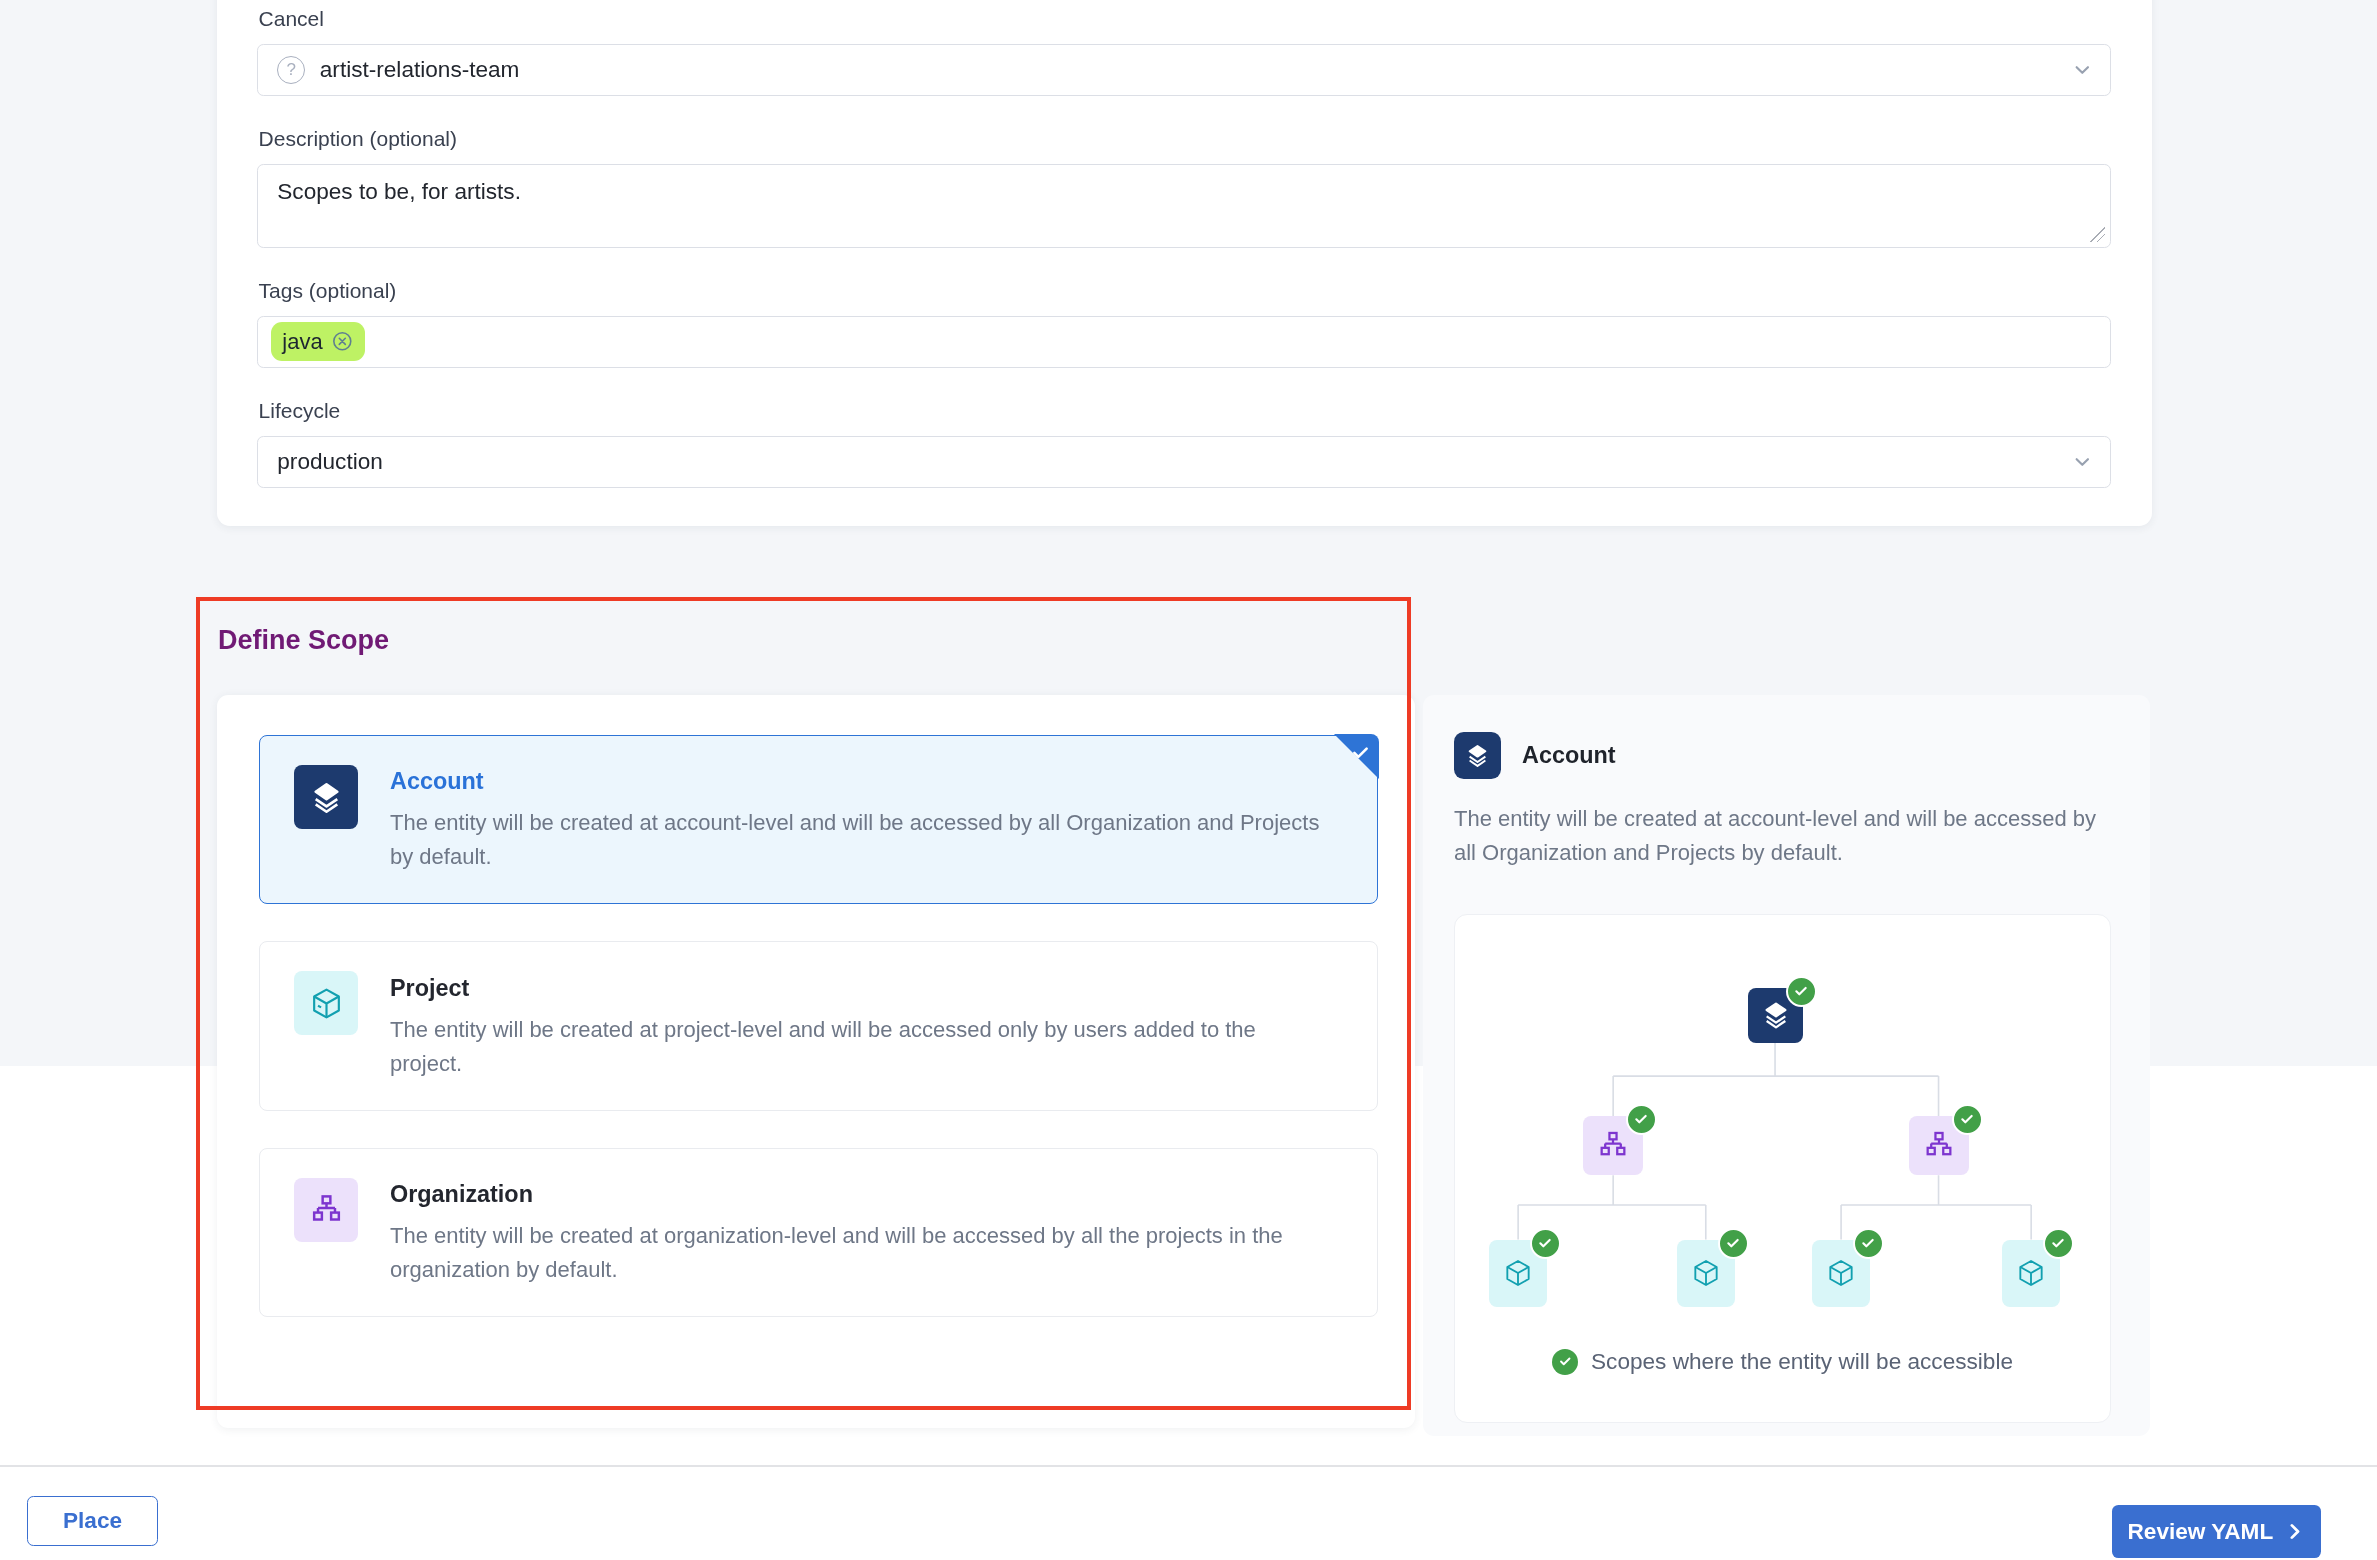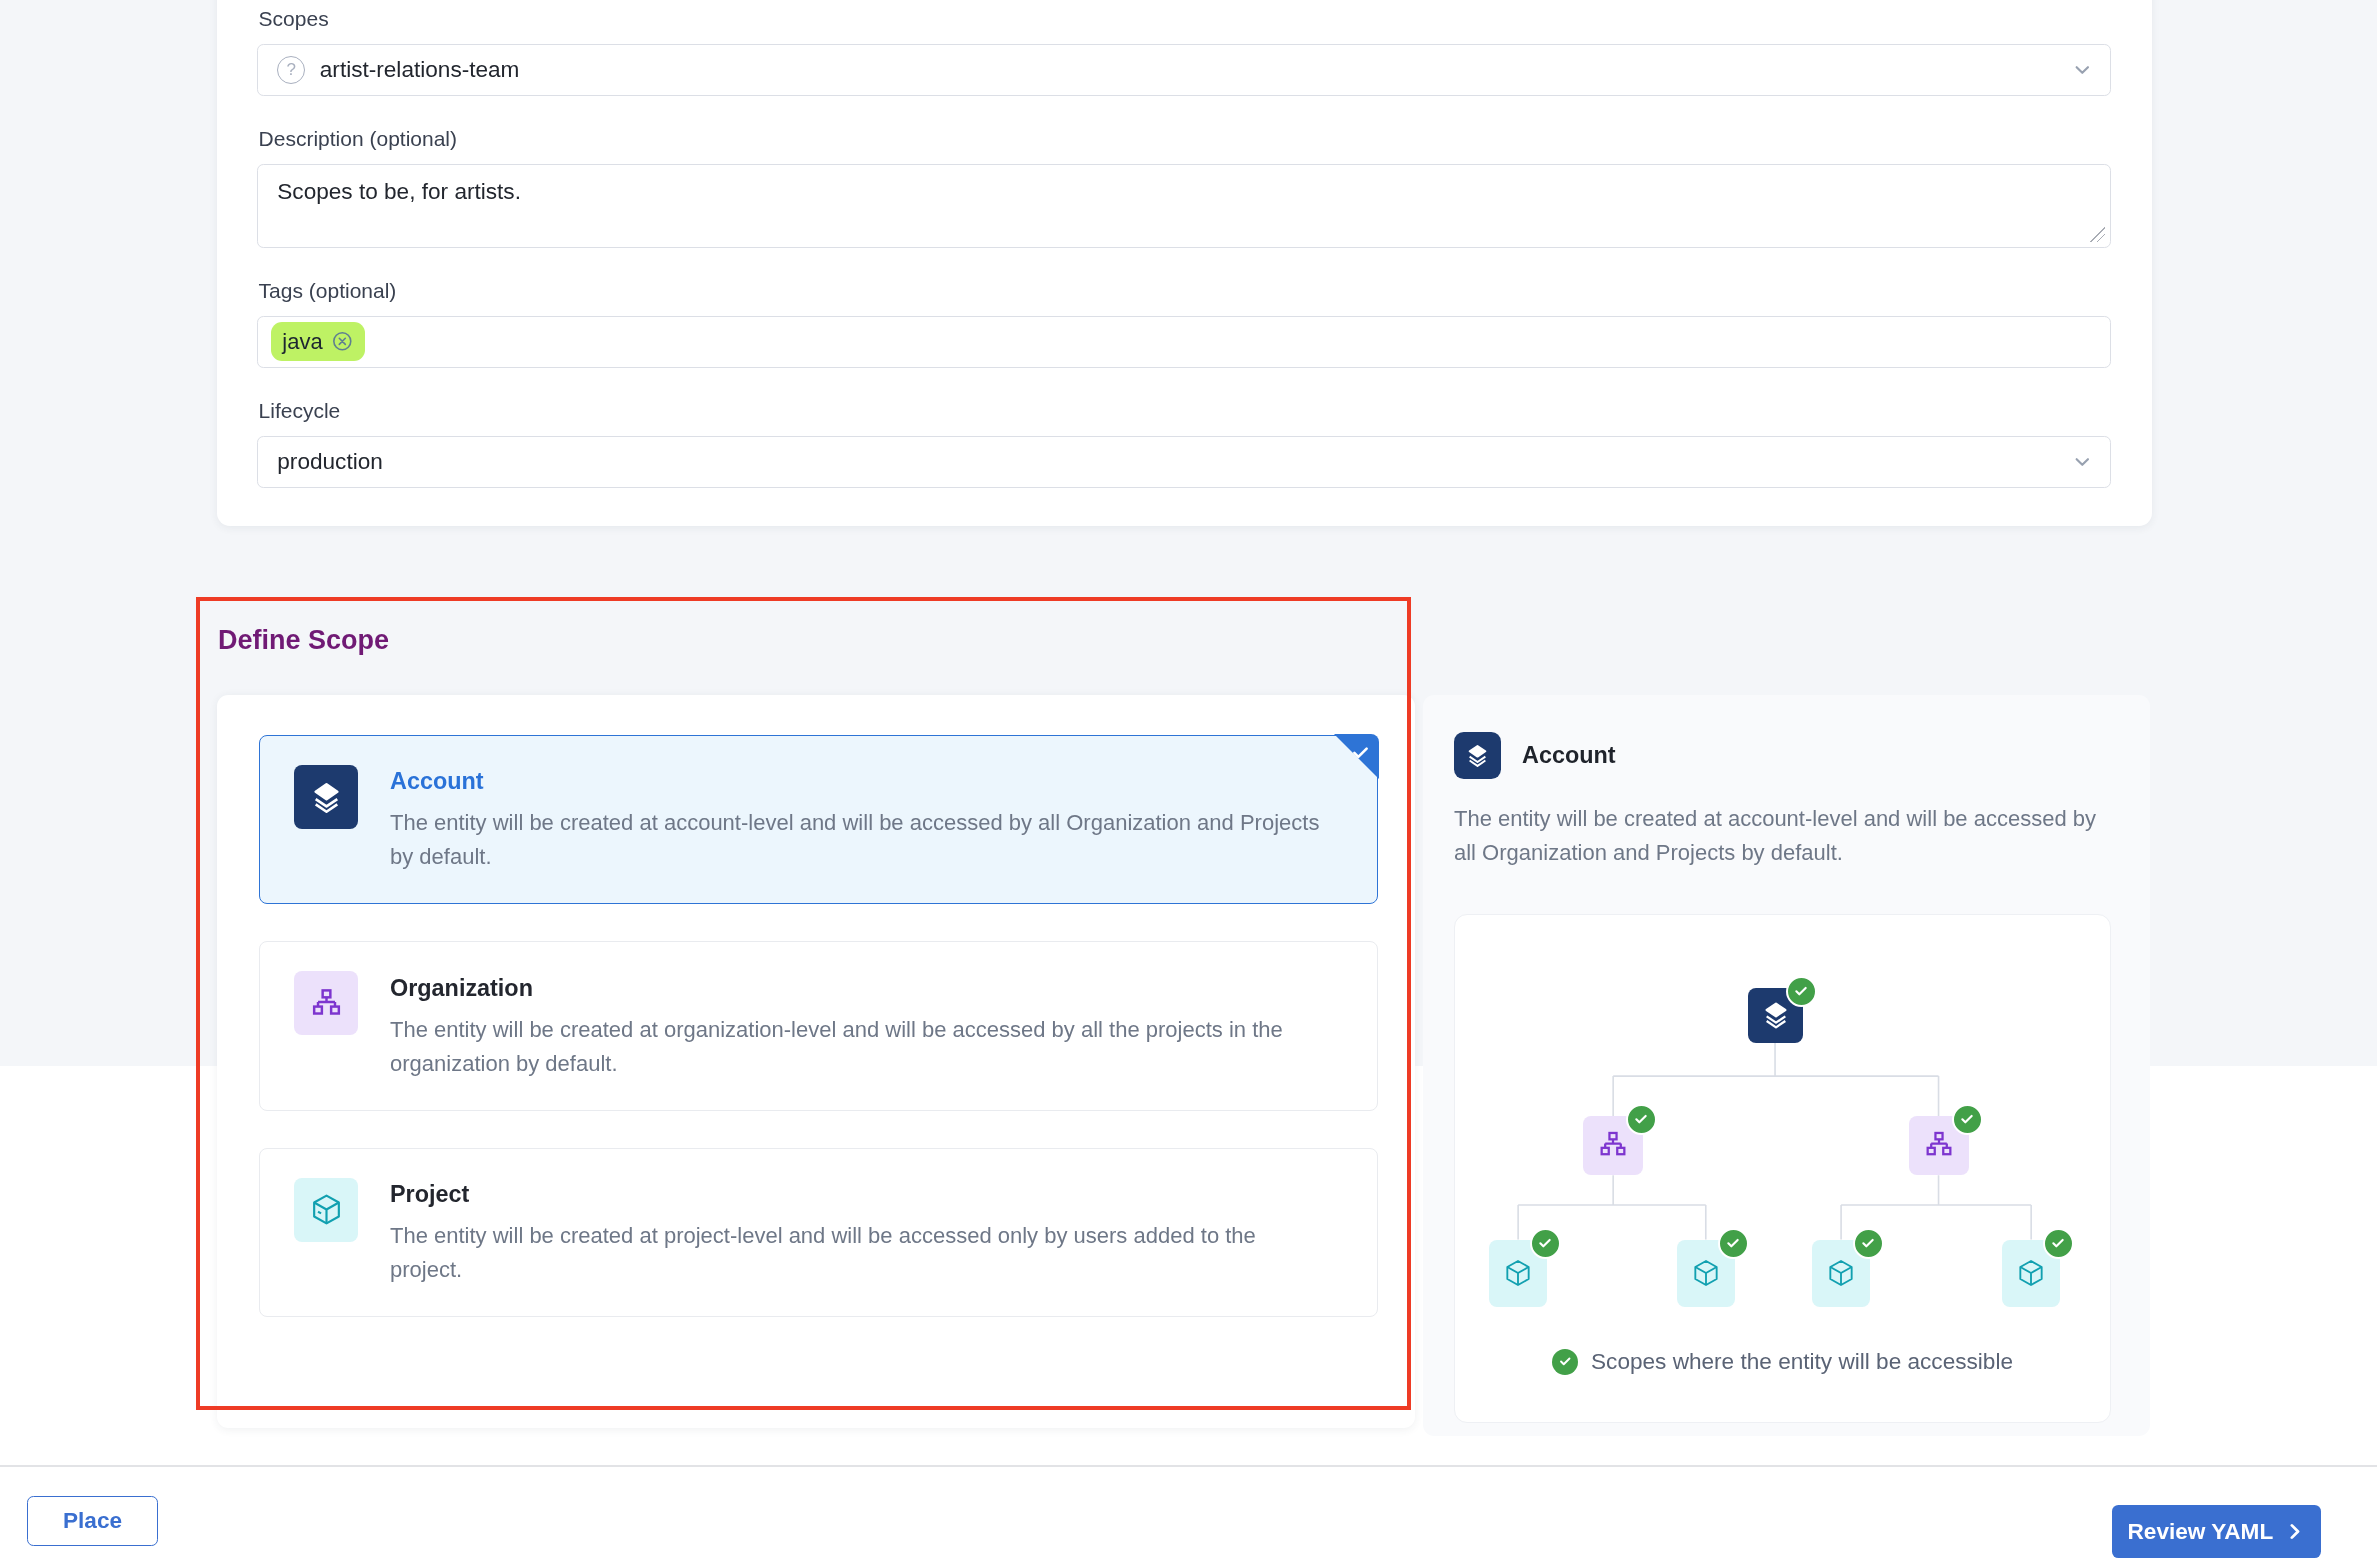--- a/index.html
+++ b/index.html
@@ -75,21 +75,21 @@
   .annotation{position:absolute;left:196px;top:597px;width:1215px;height:813px;border:4.8px solid #ee3b25;
               box-sizing:border-box;z-index:5;pointer-events:none;}
 </style>
 </head>
 <body>
 
 <div class="page">
   <div class="bg-top"></div>
 
   <section class="form-card">
-    <p class="field-label">Scopes</p>
+    <p class="field-label">Cancel</p>
     <div class="control select">
       <span class="qmark">?</span>
       <span>artist-relations-team</span>
       <span class="chevron">
         <svg width="22.6" height="22.6" viewBox="0 0 24 24" fill="none" stroke="#98a1b0" stroke-width="2.3" stroke-linecap="round" stroke-linejoin="round">
             <path d="M6 9l6 6 6-6"></path>
           </svg>
       </span>
     </div>
 
@@ -141,45 +141,45 @@
           <path d="M10 33 L24 42.5 L38 33"></path>
         </svg>
       </span>
       <div>
         <h3 class="opt-title">Account</h3>
         <p class="opt-desc" style="max-width:959px">The entity will be created at account-level and will be accessed by all Organization and Projects by default.</p>
       </div>
     </article>
 
     <article class="option-card">
+      <span class="icon-tile tile-cyan">
+        <svg width="37" height="37" viewBox="0 0 48 48" fill="none" stroke="#12a0b0" stroke-width="2.8" stroke-linejoin="round">
+          <path d="M24 6 L40 15 V33 L24 42 L8 33 V15 Z"></path>
+          <path d="M8 15 L24 24 L40 15 M24 24 V42"></path>
+          <path d="M13 27 l4 2"></path>
+        </svg>
+      </span>
+      <div>
+        <h3 class="opt-title">Project</h3>
+        <p class="opt-desc" style="max-width:891px">The entity will be created at project-level and will be accessed only by users added to the project.</p>
+      </div>
+    </article>
+
+    <article class="option-card">
       <span class="icon-tile tile-purple">
         <svg width="37" height="37" viewBox="0 0 48 48" fill="none" stroke="#7d35cf" stroke-width="3.2" stroke-linejoin="miter">
           <rect x="19" y="7" width="10" height="9"></rect>
           <path d="M24 16v6 M13 22h22 M13 22v6 M35 22v6"></path>
           <rect x="8" y="28" width="10" height="9"></rect>
           <rect x="30" y="28" width="10" height="9"></rect>
         </svg>
       </span>
       <div>
         <h3 class="opt-title">Organization</h3>
         <p class="opt-desc" style="max-width:919px">The entity will be created at organization-level and will be accessed by all the projects in the organization by default.</p>
-      </div>
-    </article>
-
-    <article class="option-card">
-      <span class="icon-tile tile-cyan">
-        <svg width="37" height="37" viewBox="0 0 48 48" fill="none" stroke="#12a0b0" stroke-width="2.8" stroke-linejoin="round">
-          <path d="M24 6 L40 15 V33 L24 42 L8 33 V15 Z"></path>
-          <path d="M8 15 L24 24 L40 15 M24 24 V42"></path>
-          <path d="M13 27 l4 2"></path>
-        </svg>
-      </span>
-      <div>
-        <h3 class="opt-title">Project</h3>
-        <p class="opt-desc" style="max-width:891px">The entity will be created at project-level and will be accessed only by users added to the project.</p>
       </div>
     </article>
   </section>
 
   <aside class="preview-panel">
     <div class="preview-head">
       <span class="preview-tile">
         <svg width="27" height="27" viewBox="0 0 48 48" fill="none" stroke="#fff" stroke-width="3.4" stroke-linejoin="round">
           <path d="M24 7 L38 16.5 L24 26 L10 16.5 Z" fill="#fff"></path>
           <path d="M10 26 L24 35.5 L38 26"></path>

